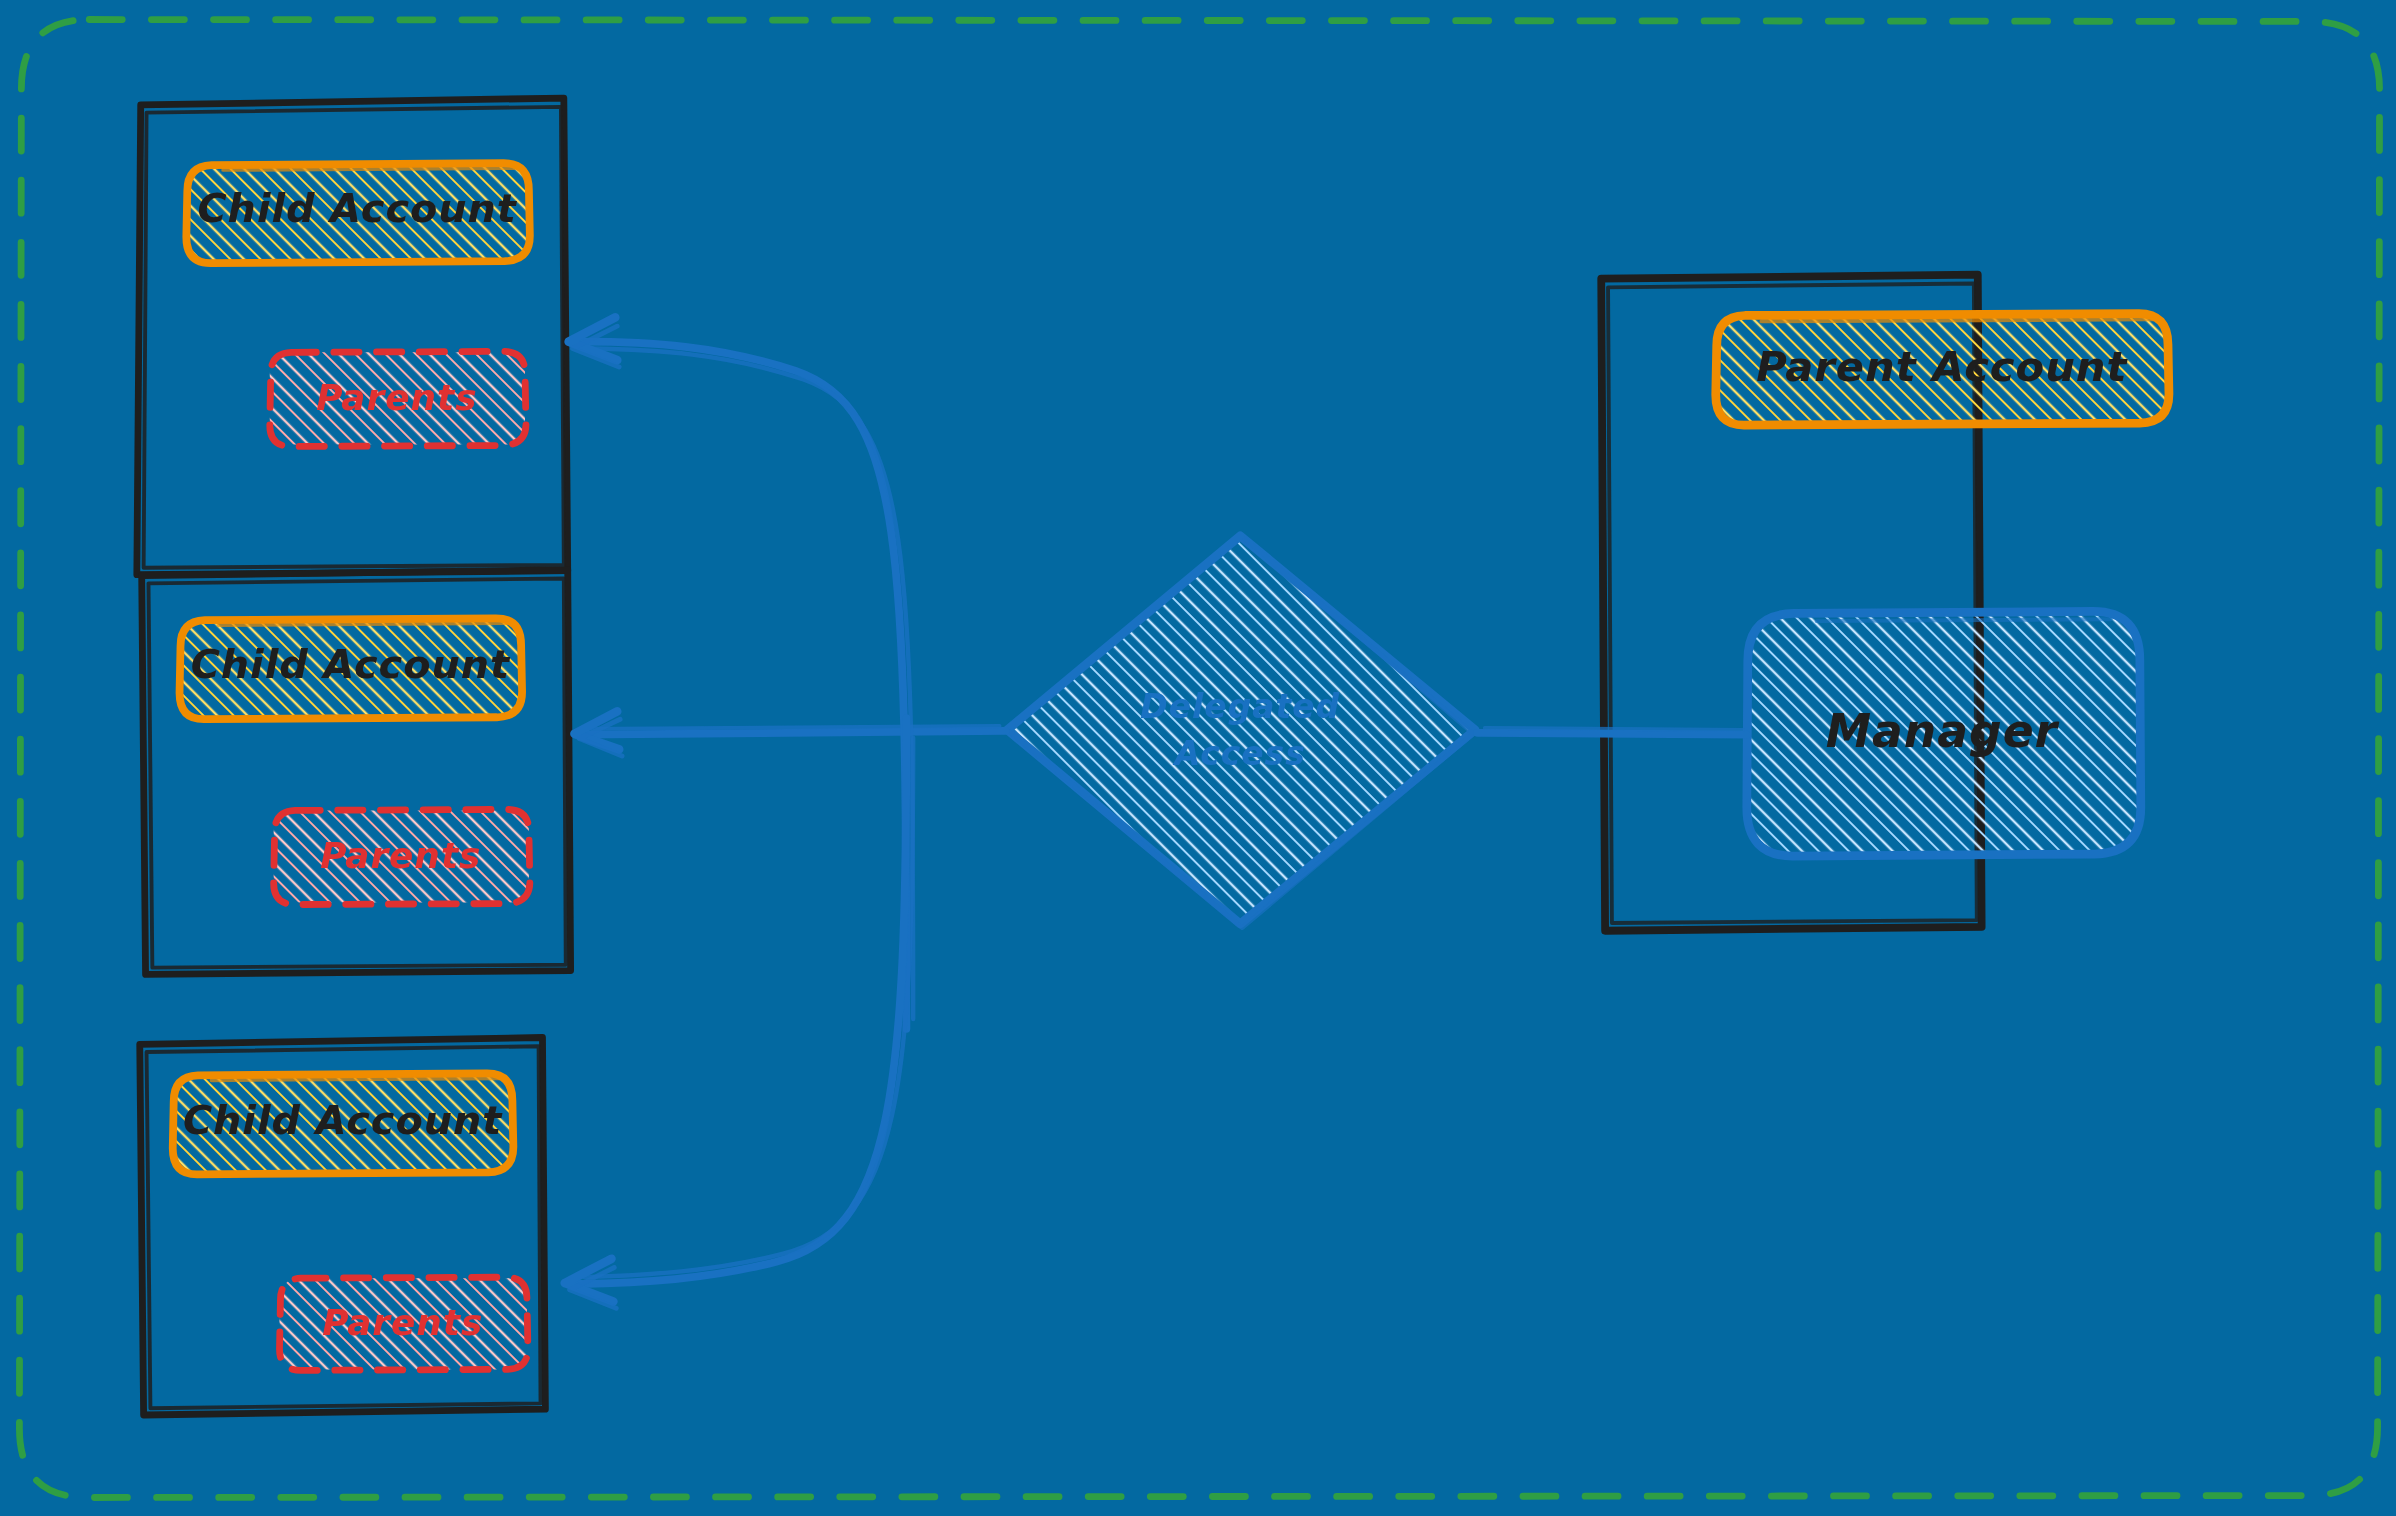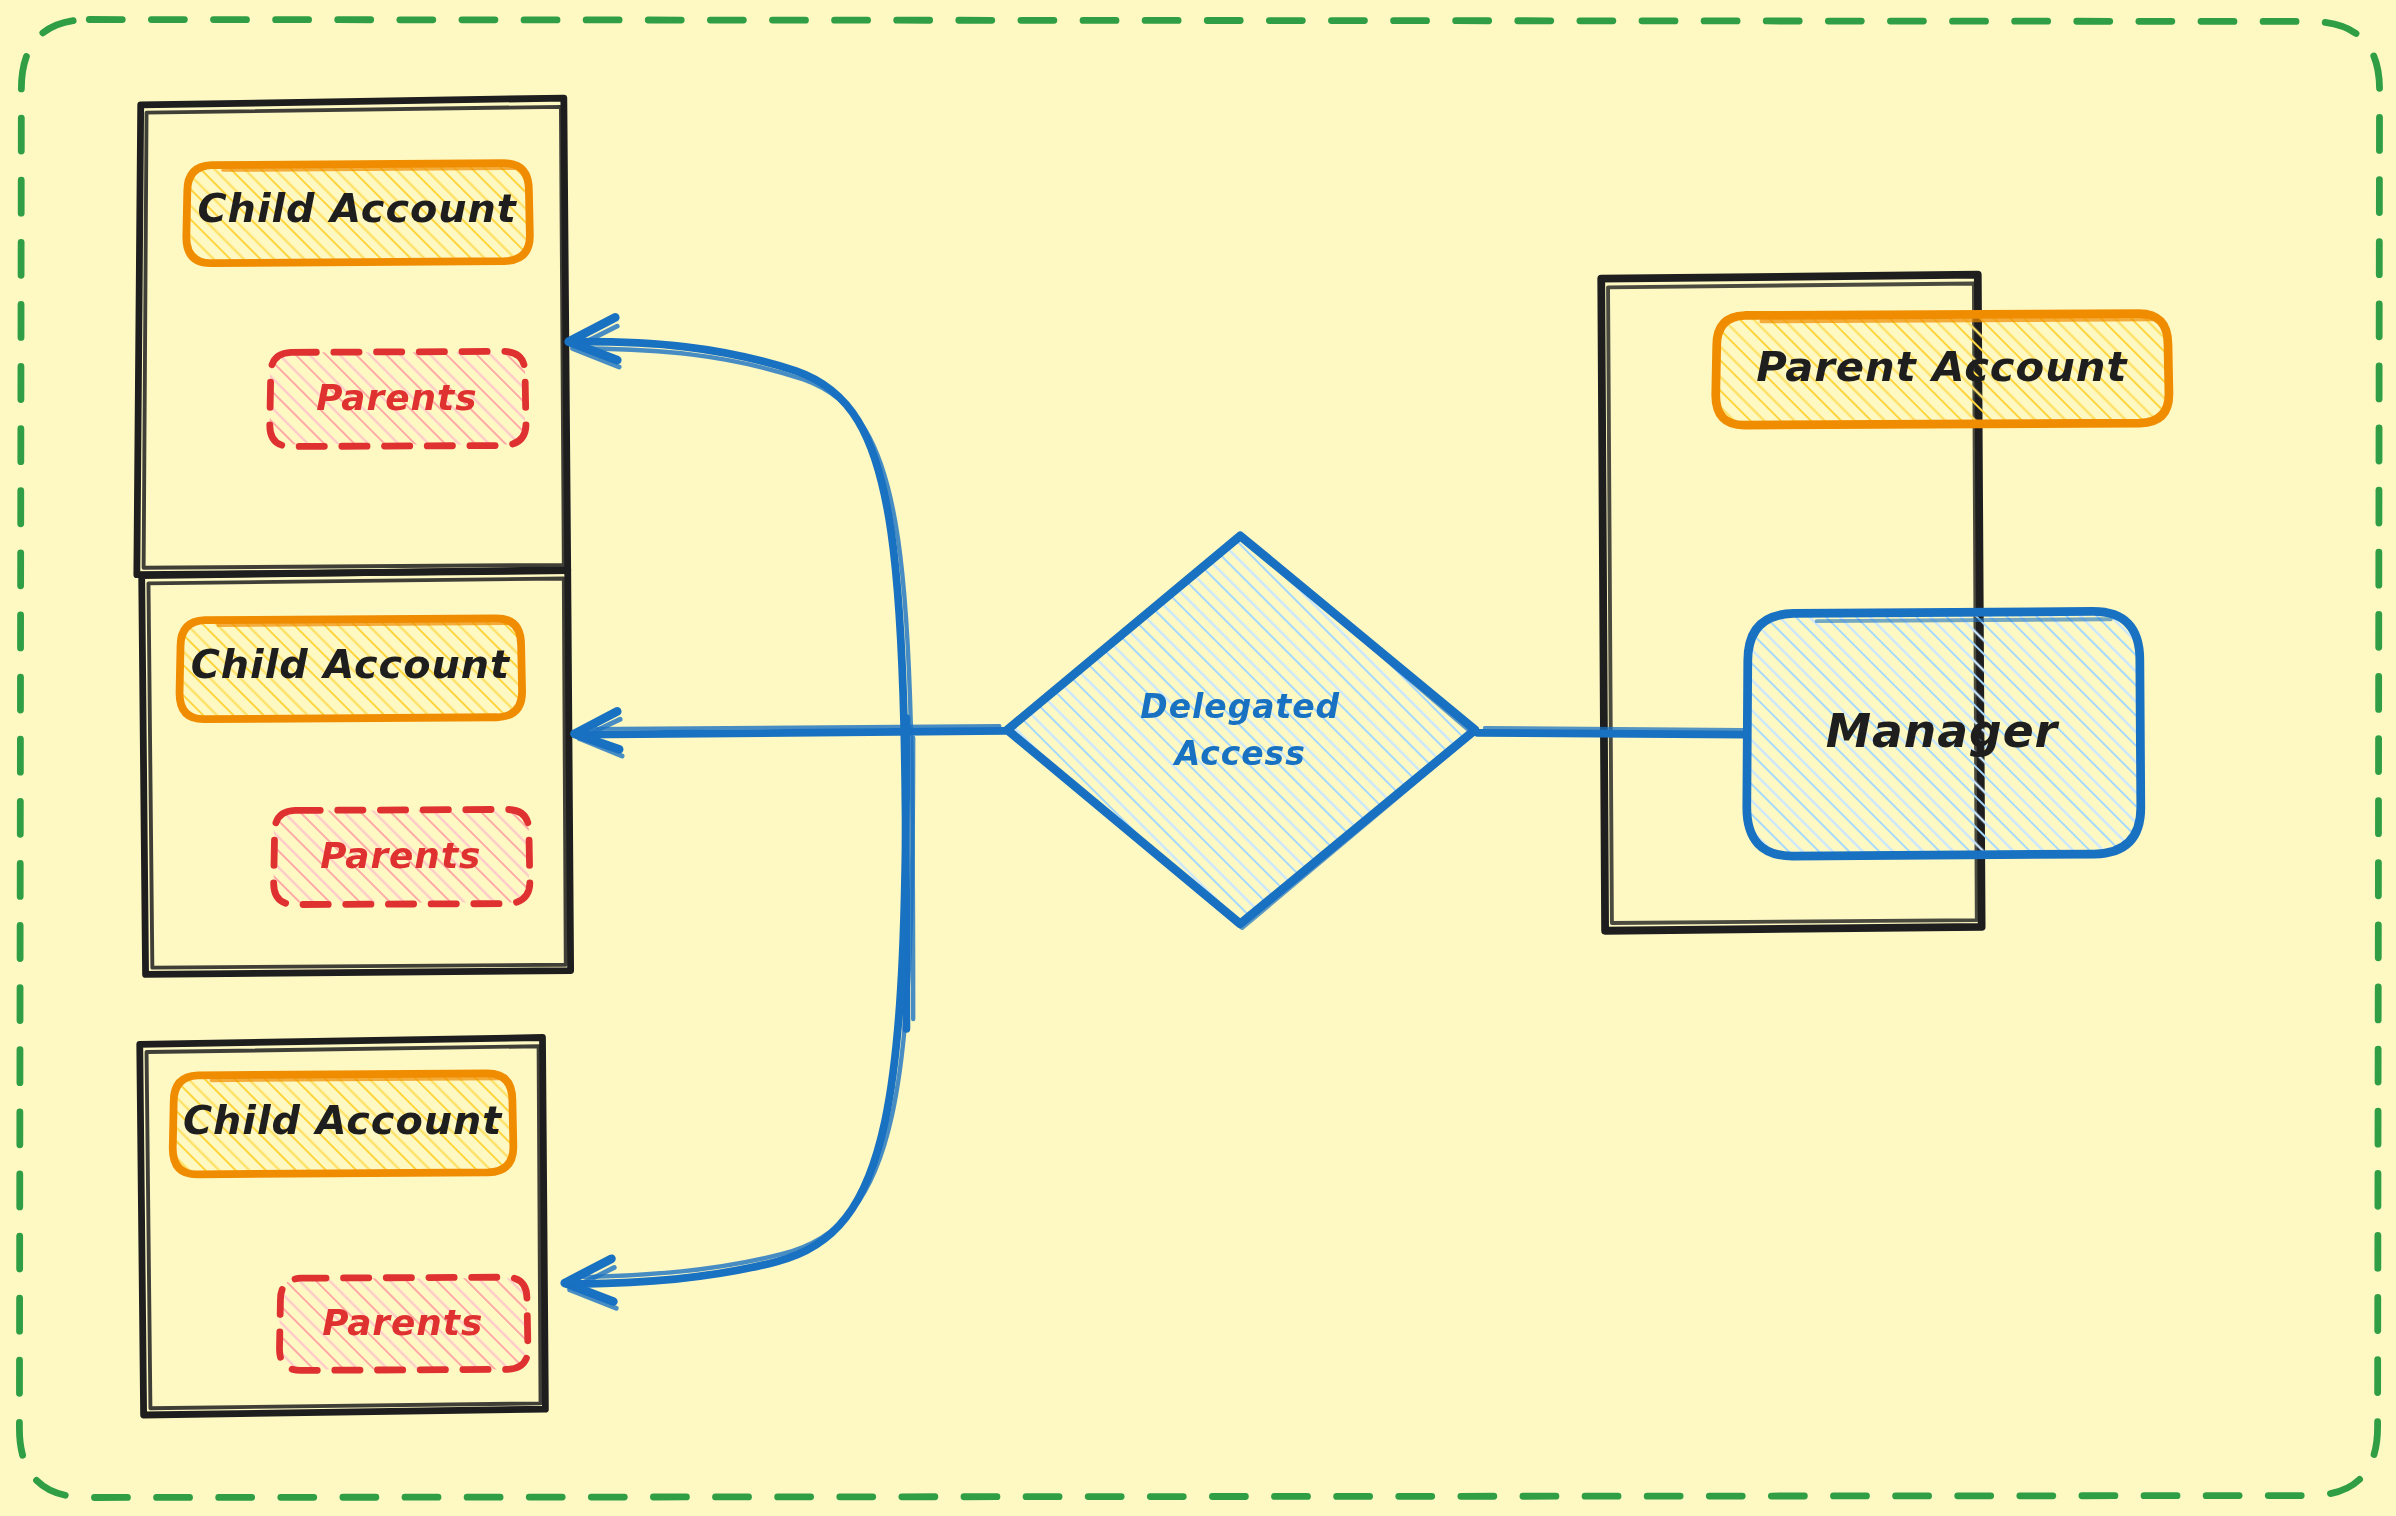--- a/index.html
+++ b/index.html
@@ -11,21 +11,21 @@
   body {
     width: 2397px;
     height: 1517px;
     overflow: hidden;
     font-family: "DejaVu Sans", sans-serif;
   }
   #canvas {
     position: relative;
     width: 2397px;
     height: 1517px;
-    background: #fef9c3;
+    background: #0369a1;
   }
   svg.layer {
     position: absolute;
     top: 0;
     left: 0;
     width: 2397px;
     height: 1517px;
   }
   .hand-text {
     font-family: "DejaVu Sans", sans-serif;

